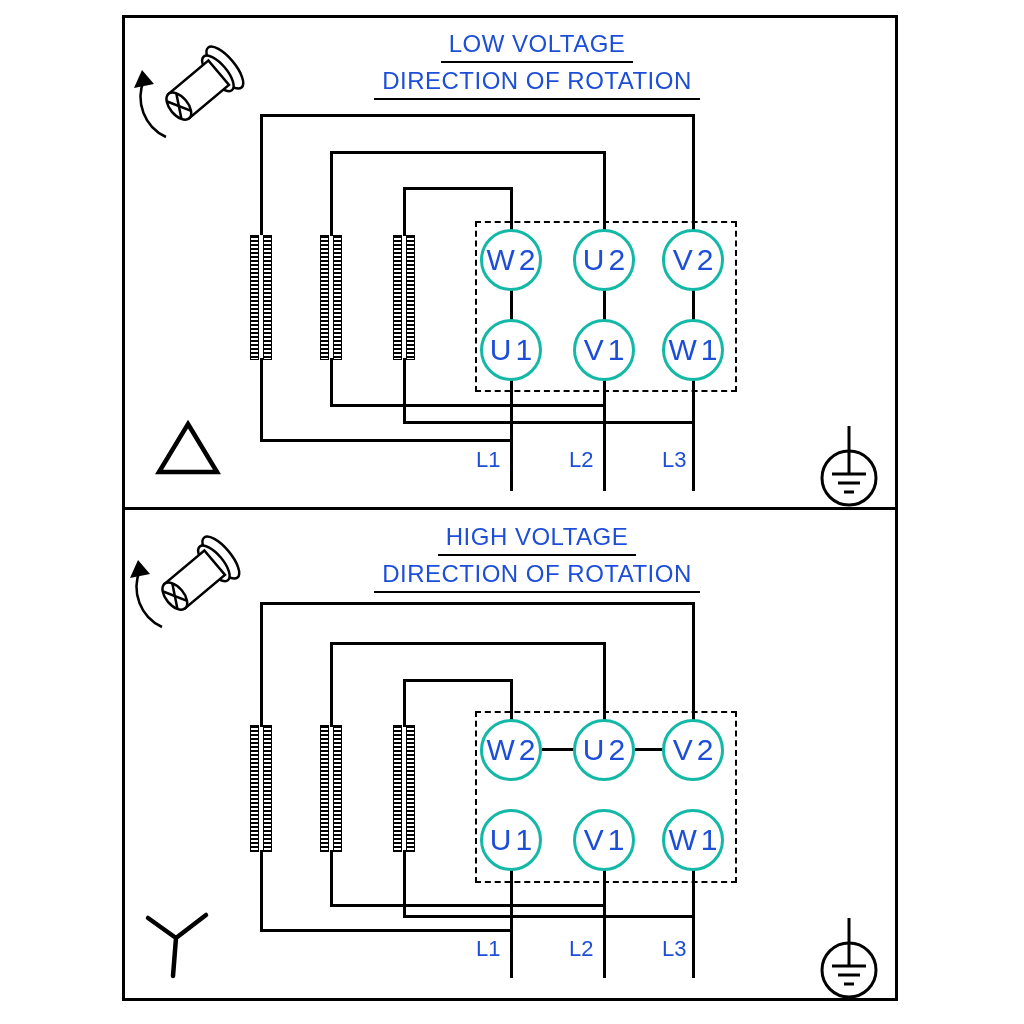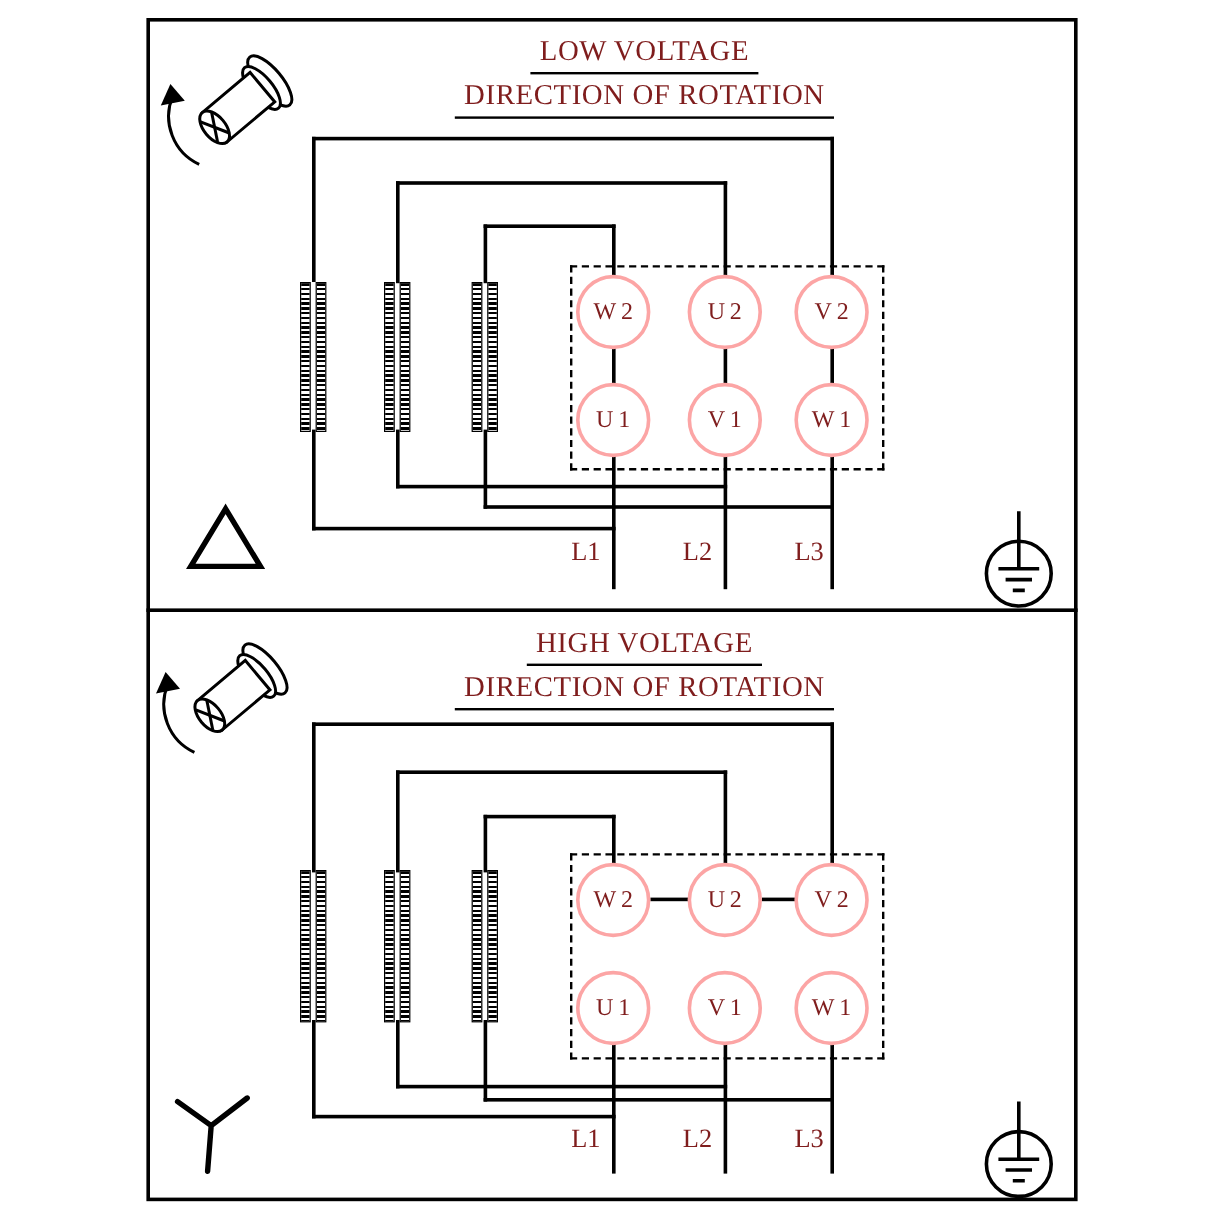--- a/index.html
+++ b/index.html
@@ -1,33 +1,33 @@
 <!DOCTYPE html>
 <html><head>
 <meta charset="utf-8">
 <style>
   html,body { margin:0; padding:0; background:#fff; }
   .page {
     position:relative; width:1024px; height:1024px; background:#ffffff;
-    font-family:Liberation Serif, serif; color:#7f1d1d;
+    font-family:Liberation Sans, sans-serif; color:#1d4ed8;
     overflow:hidden;
   }
   .frame { position:absolute; border:3px solid #000; background:#fff; box-sizing:border-box; }
   .wire { position:absolute; background:#000; }
   .dashed-box { position:absolute; border:2px dashed #000; box-sizing:border-box; }
   .coil { position:absolute; width:22px; display:flex; justify-content:space-between; }
   .coil .strip {
     width:9px; box-sizing:border-box; border:1px solid #000;
     background:repeating-linear-gradient(to bottom, #000 0px, #000 2px, #fff 2px, #fff 4px);
   }
   .terminal {
     position:absolute; width:62px; height:62px; box-sizing:border-box;
-    border:3px solid #fca5a5; border-radius:50%; background:#fff;
+    border:3px solid #14b8a6; border-radius:50%; background:#fff;
     display:flex; align-items:center; justify-content:center;
-    font-size:20px; letter-spacing:4px; padding-left:4px;
+    font-size:30px; letter-spacing:4px; padding-left:4px;
   }
   .line-label { position:absolute; font-size:22px; }
   .title-wrap { position:absolute; text-align:center; }
   .title-line {
     display:inline-block; border-bottom:2px solid #000;
     padding:0 8px 3px 8px; font-size:24px; letter-spacing:0.5px; white-space:nowrap;
   }
   svg.icon { position:absolute; }
 </style>
 </head>

